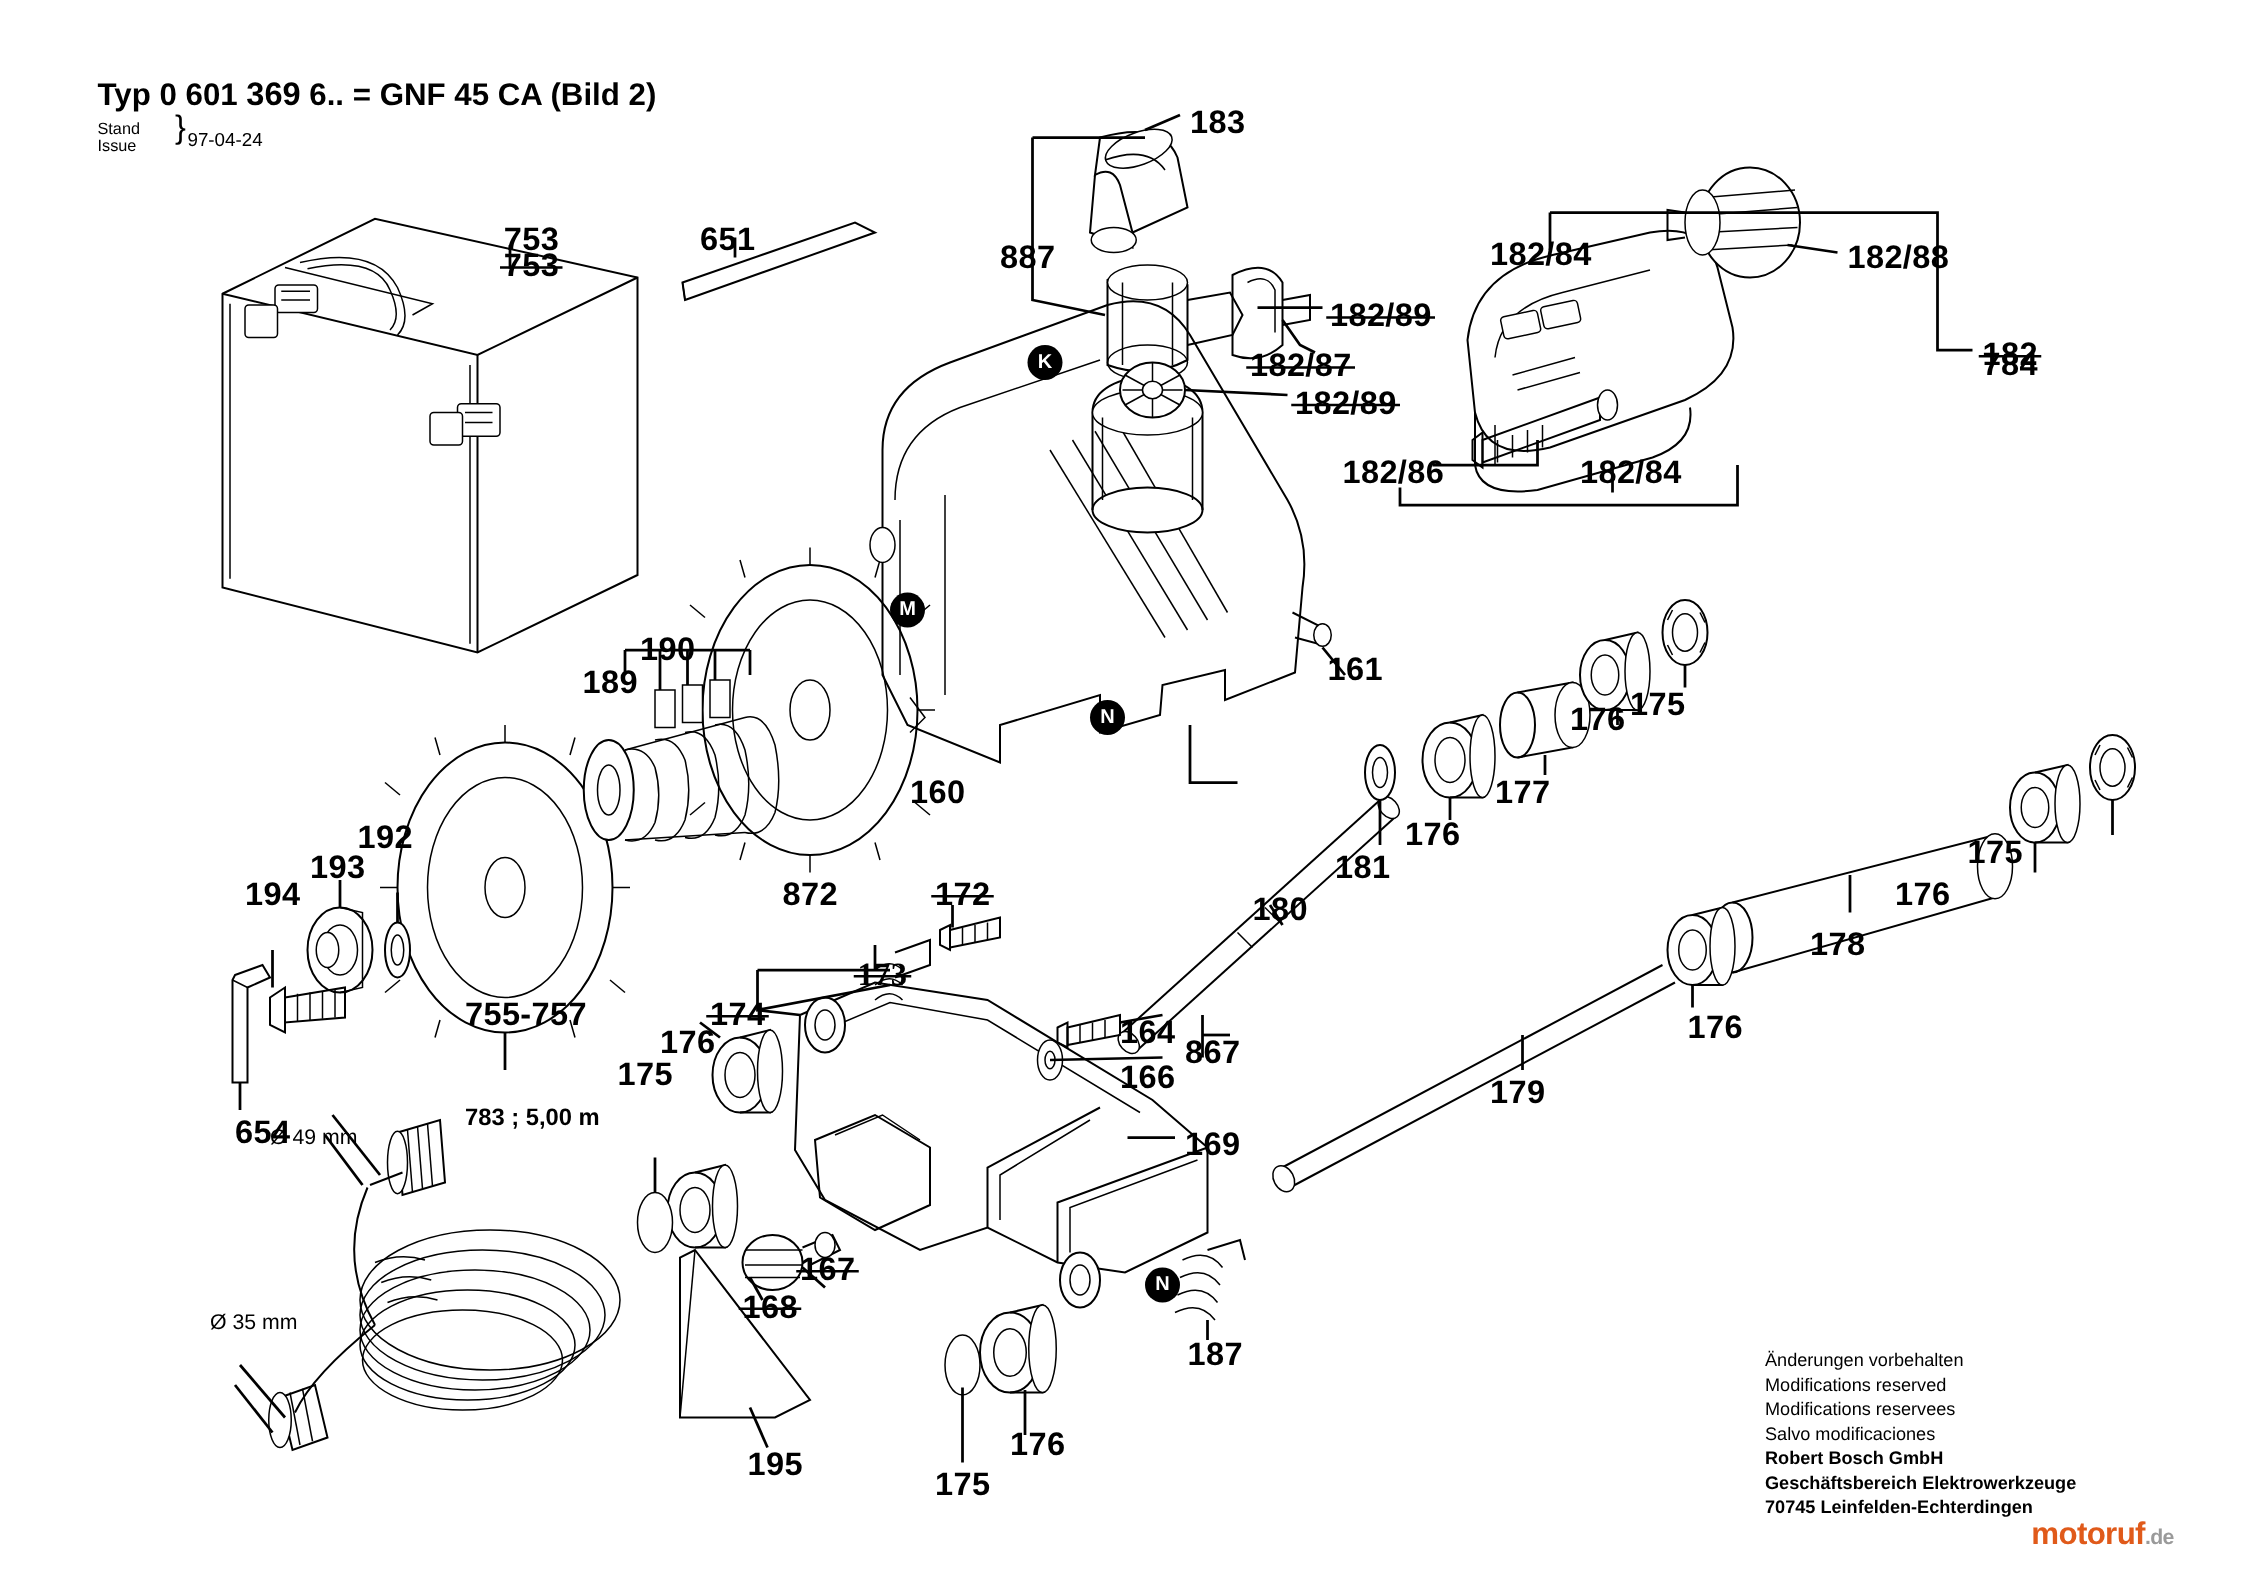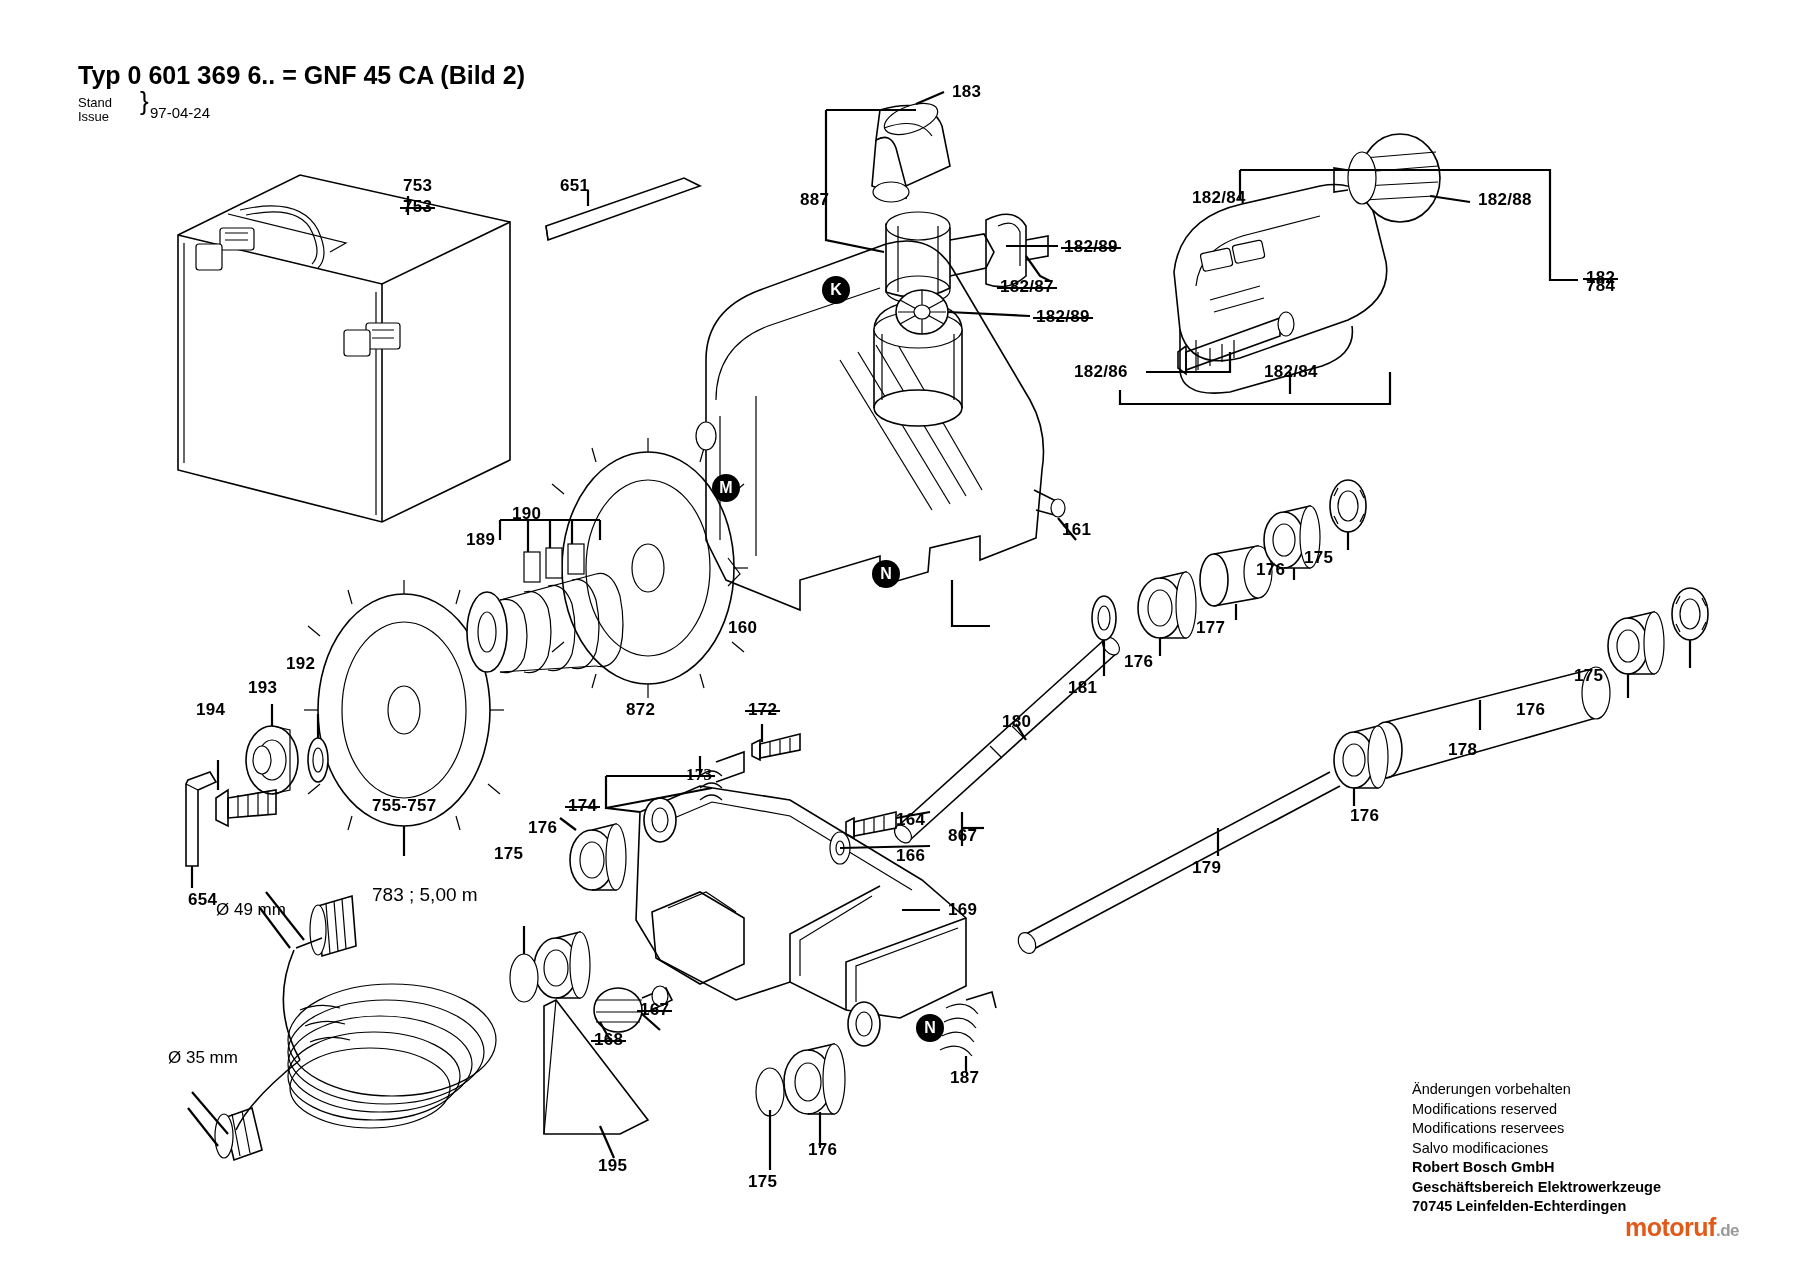--- a/index.html
+++ b/index.html
@@ -22,21 +22,21 @@
 
   
   .notes{position:absolute;left:1412px;top:1080px;font-size:14.5px;line-height:19.5px;}
   .notes .b{font-weight:bold;}
 
   
   .wm{position:absolute;left:1625px;top:1213px;font-size:25px;font-weight:bold;color:#e05a1a;letter-spacing:-0.5px;}
   .wm .de{color:#9a9a9a;font-size:17px;font-weight:bold;}
 
   
-  .lbl{position:absolute;font-size:17px;font-weight:bold;white-space:nowrap;letter-spacing:0.3px;}
+  .lbl{position:absolute;font-size:26px;font-weight:bold;white-space:nowrap;letter-spacing:0.3px;}
   .lbl.strike{ }
   .lbl.strike::after{
     content:"";position:absolute;left:-3px;right:-3px;top:50%;height:2px;background:#000;
   }
   .dim{position:absolute;font-size:17px;white-space:nowrap;}
 
   
   .cmark{position:absolute;width:28px;height:28px;border-radius:50%;background:#000;color:#fff;
          font-size:16px;font-weight:bold;display:flex;align-items:center;justify-content:center;}
 
@@ -615,21 +615,21 @@
   <div class="lbl" style="left:1124px;top:652px;">176</div>
   <div class="lbl" style="left:1196px;top:618px;text-align:right;">177</div>
   <div class="lbl" style="left:1256px;top:560px;">176</div>
   <div class="lbl" style="left:1304px;top:548px;">175</div>
   <div class="lbl" style="left:1448px;top:740px;">178</div>
   <div class="lbl" style="left:1350px;top:806px;">176</div>
   <div class="lbl" style="left:1574px;top:666px;">175</div>
   <div class="lbl" style="left:1516px;top:700px;">176</div>
   <div class="lbl" style="left:1192px;top:858px;">179</div>
 
-  <div class="dim" style="left:372px;top:884px;font-weight:normal;font-size:19px;">783 ; 5,00 m</div>
+  <div class="dim" style="left:372px;top:884px;font-weight:bold;font-size:19px;">783 ; 5,00 m</div>
   <div class="dim" style="left:196px;top:900px;margin-left:20px;">Ø 49 mm</div>
   <div class="dim" style="left:168px;top:1048px;">Ø 35 mm</div>
 
   <div class="cmark" style="left:822px;top:276px;">K</div>
   <div class="cmark" style="left:712px;top:474px;">M</div>
   <div class="cmark" style="left:872px;top:560px;">N</div>
   <div class="cmark" style="left:916px;top:1014px;">N</div>
 
 </div>
 

